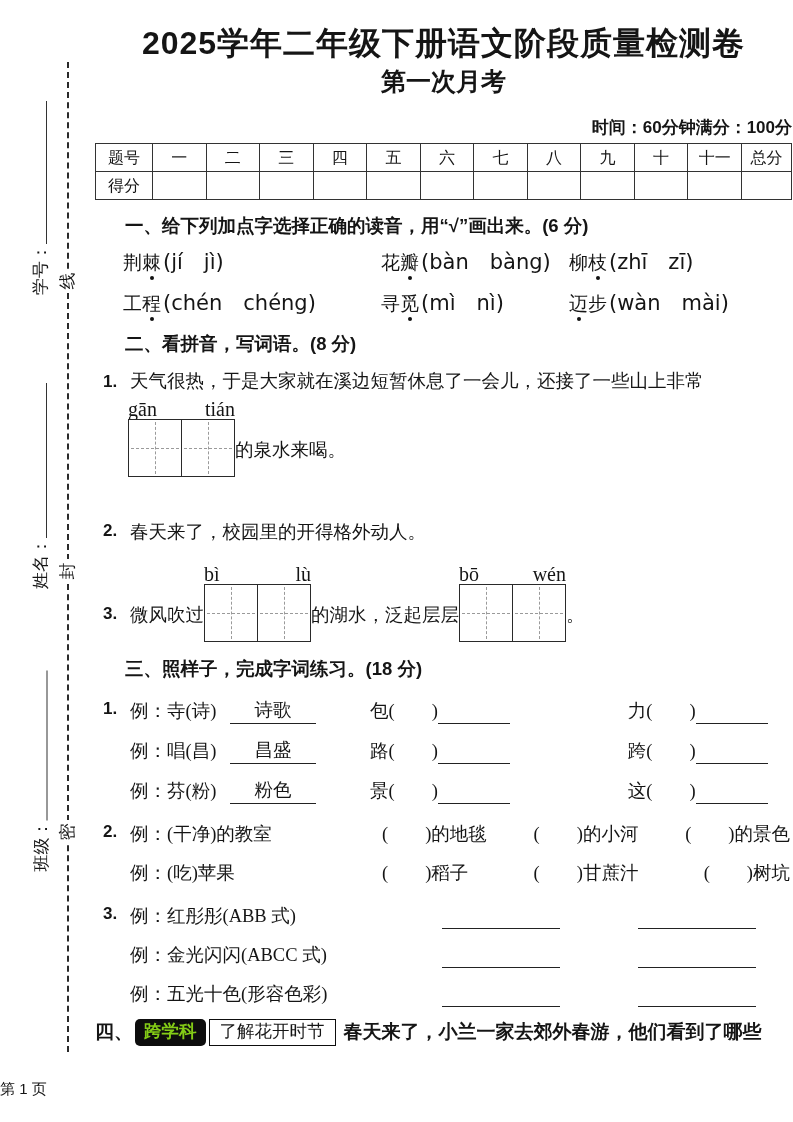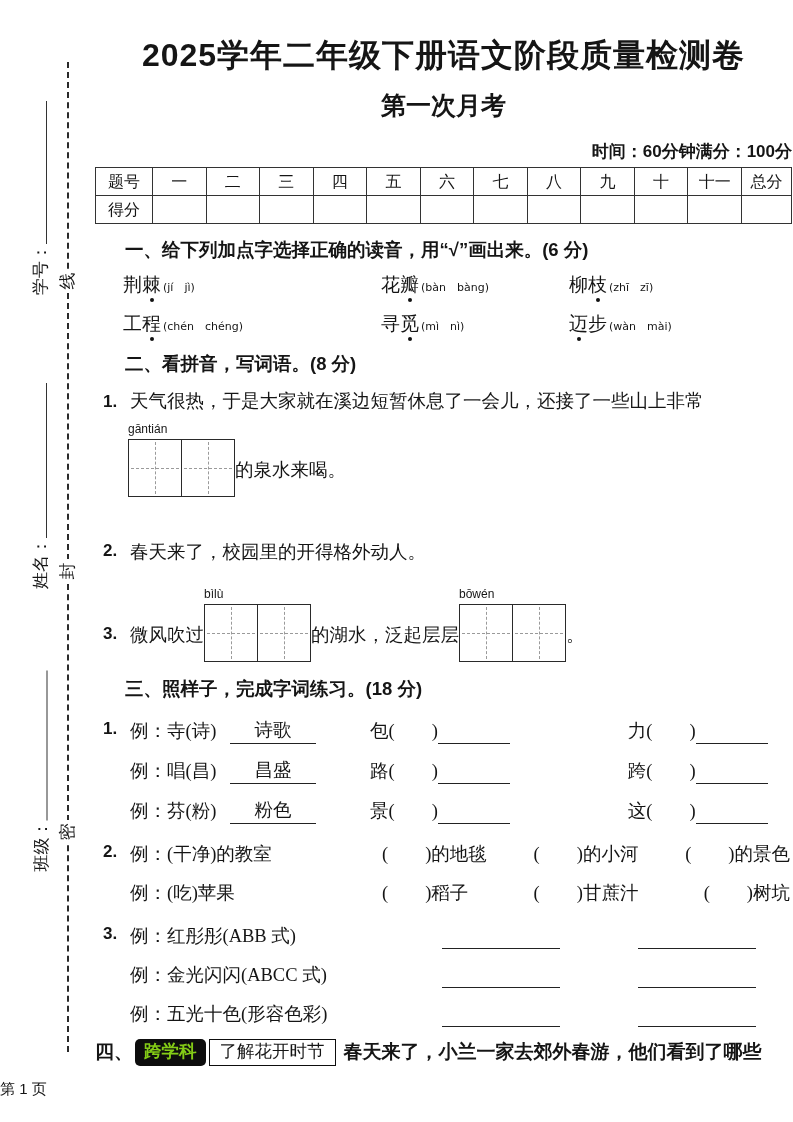--- a/index.html
+++ b/index.html
@@ -16,54 +16,54 @@
   .vg1 { width:210px; left:-65px; top:178px; }
   .vg2 { width:222px; left:-71px; top:466px; }
   .vg3 { width:217px; left:-68px; top:751px; }
   .sealchar { position:absolute; left:56px; width:24px; height:24px; line-height:24px;
               text-align:center; transform:rotate(-90deg); background:#fff; font-size:17px; }
   .sc1 { top:269px; } .sc2 { top:559px; } .sc3 { top:820px; }
 
   
   .content { position:absolute; left:95px; top:20px; width:697px; }
   .hei { font-family:"Liberation Sans", sans-serif; font-weight:700; }
-  .title { font:700 32px/1.2 "Liberation Sans", sans-serif; text-align:center; margin:16px; letter-spacing:1px; }
+  .title { font:700 32px/1.2 "Liberation Sans", sans-serif; text-align:center; margin:4px; letter-spacing:1px; }
   .subtitle { font:700 25px/1.25 "Liberation Sans", sans-serif; text-align:center; margin-top:2px; }
   .timeinfo { font:700 17px/1.2 "Liberation Sans", sans-serif; text-align:right; margin-top:20px; }
 
   table.score { border-collapse:collapse; width:100%; margin-top:5px; table-layout:fixed; }
   table.score td { border:1.6px solid #333; height:27px; text-align:center;
                    font:16px/1 "Liberation Sans", sans-serif; padding:0; }
 
   .shead { font:700 18.5px/1.4 "Liberation Sans", sans-serif; margin-top:13px;margin-left:30px; }
   .mt14 { margin-top:14px; }
 
   
   .s1grid { display:grid; grid-template-columns:258px 188px auto; padding-left:28px;
             margin-top:9px; row-gap:13px; font-size:19px; }
   .s1item { white-space:nowrap; }
   .dotchar { position:relative; }
   .dotchar::after { content:""; position:absolute; left:50%; bottom:-7px; width:4px; height:4px;
                     background:#111; border-radius:50%; transform:translateX(-50%); }
-  .pyn { font-family:"DejaVu Sans", sans-serif; font-size:11px; margin-left:2px; }
+  .pyn { font-family:"DejaVu Sans", sans-serif; font-size:21px; margin-left:2px; }
 
   
   .qline { display:flex; margin-top:11px; font-size:18.5px; line-height:1.45; padding-left:8px; }
   .qnum { width:27px; flex:none; font:700 17px/1.7 "Liberation Sans", sans-serif; }
   .qsp  { width:27px; flex:none; }
 
   
   .boxrow { display:flex; align-items:center; font-size:18.5px; padding-left:8px; }
   .boxrow .txt { margin-top:24px; }
   .q1box { padding-left:33px; margin-top:2px; }
   .q2box { margin-top:16px; }
   .q3box { margin-top:18px; }
   .tzg { display:inline-flex; flex-direction:column; flex:none; }
-  .tzpy { display:flex; justify-content:flex-start; font-family:Liberation Sans, sans-serif;
-          font-size:12px; line-height:20px; }
+  .tzpy { display:flex; justify-content:space-between; font-family:Liberation Serif, serif;
+          font-size:20px; line-height:20px; }
   .tzb { display:inline-flex; border:1.8px solid #2a2a2a; background:#fff; }
   .tzc { position:relative; width:52px; height:56px; }
   .tzc + .tzc { border-left:1.6px solid #2a2a2a; }
   .tzc::before { content:""; position:absolute; left:50%; top:2px; bottom:2px; border-left:1.3px dashed #9a9a9a; }
   .tzc::after  { content:""; position:absolute; top:50%; left:2px; right:2px; border-top:1.3px dashed #9a9a9a; }
 
   
   .s3row { display:flex; align-items:flex-end; margin-top:14px; font-size:18.5px;
            line-height:1.35; padding-left:8px; }
   .exw { width:100px; flex:none; }

